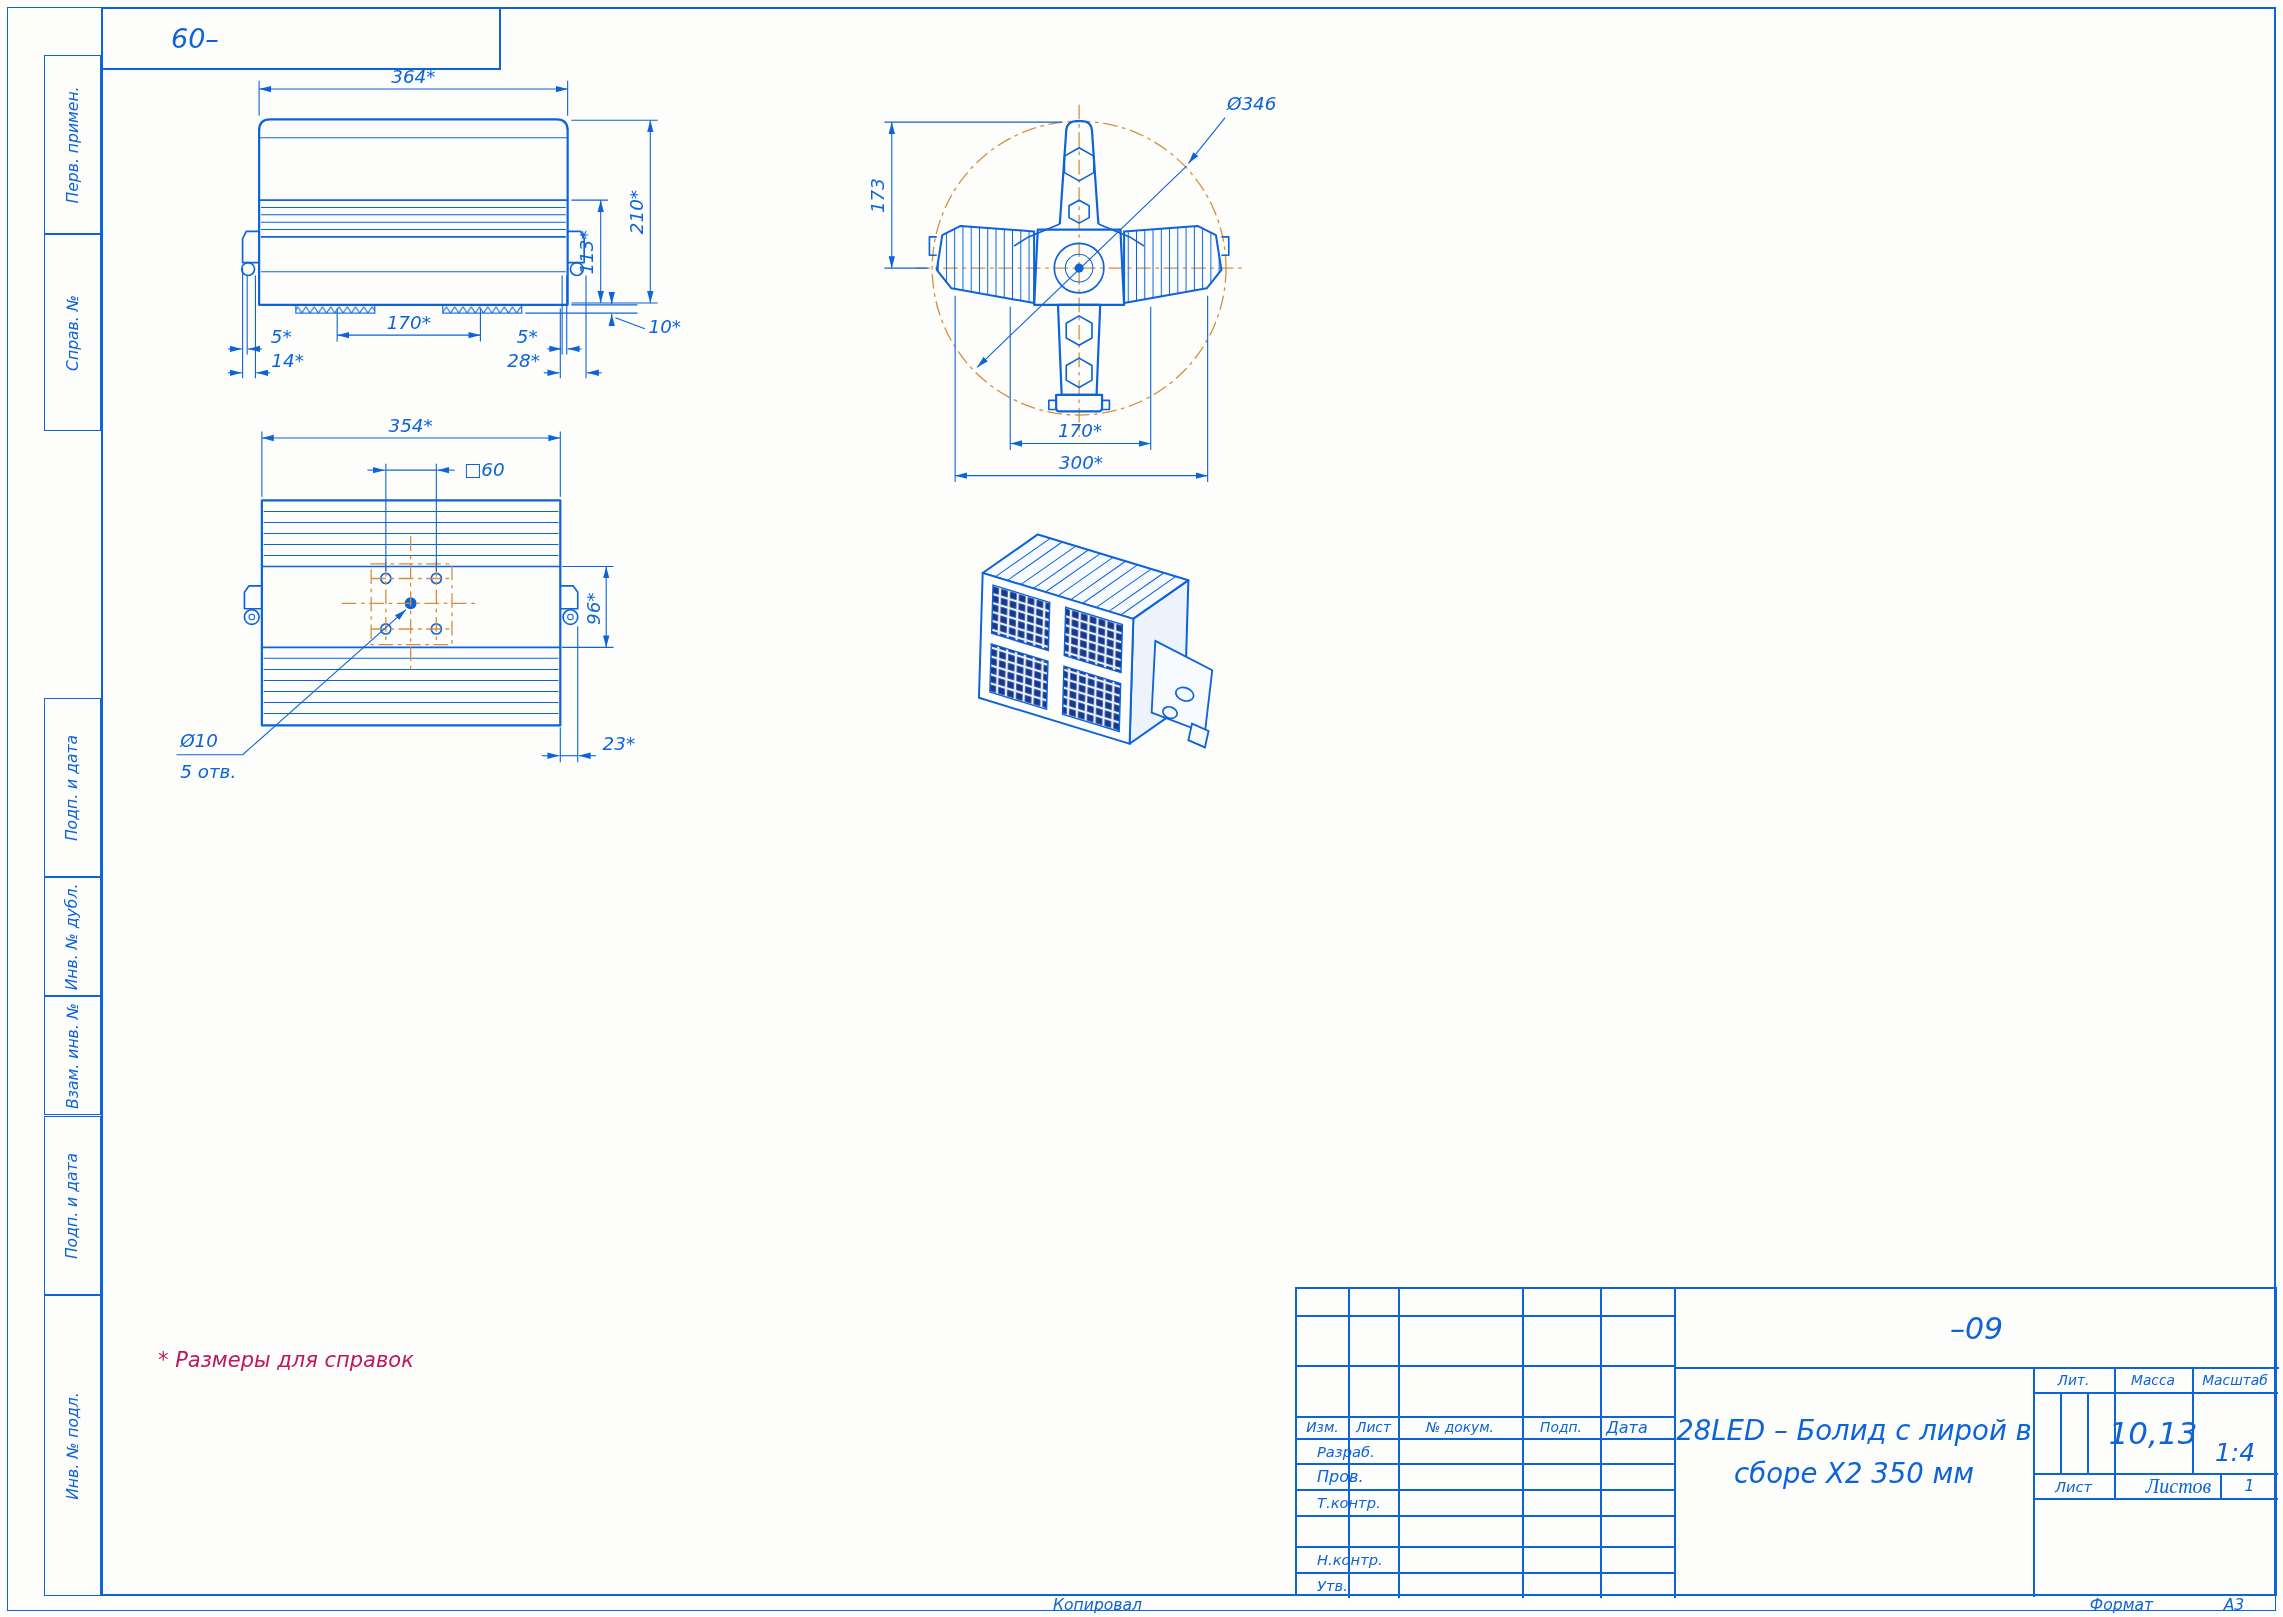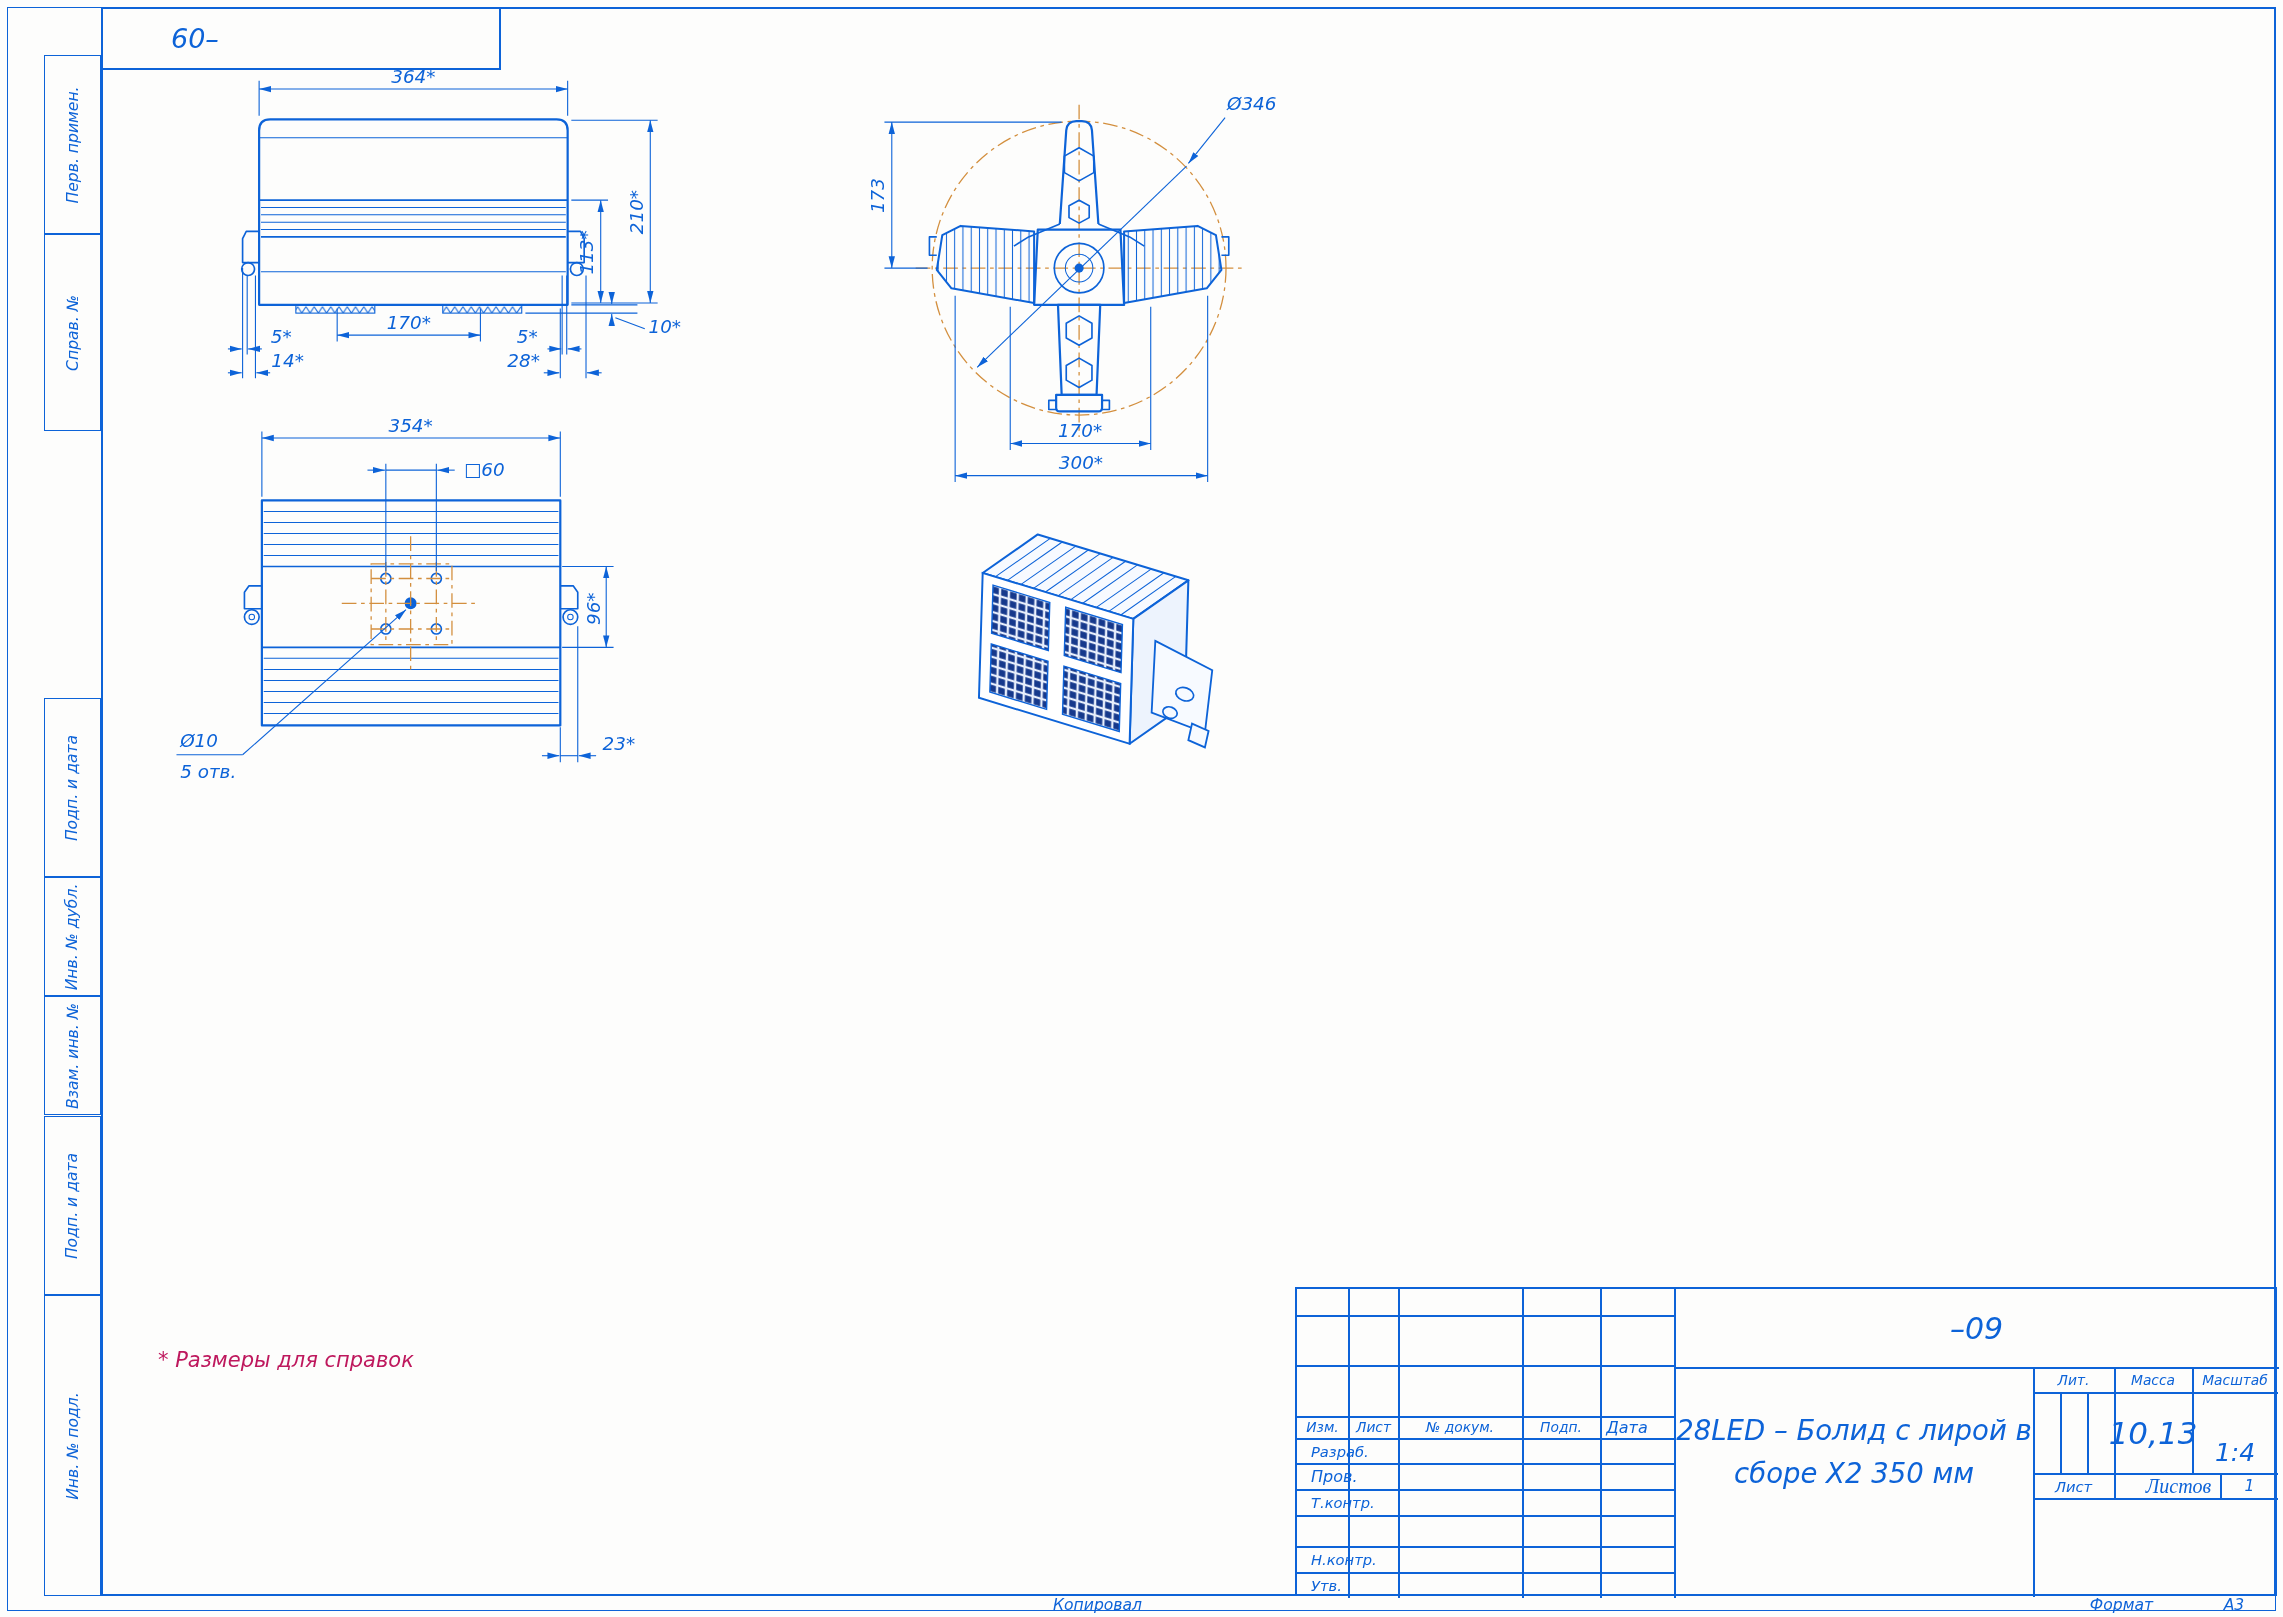--- a/index.html
+++ b/index.html
@@ -31,21 +31,21 @@
   .dt { font:italic 20px "DejaVu Sans", sans-serif; fill:#0d63d8; }
 
   
   .tb { position:absolute; left:1295px; top:1287px; width:982px; height:309px; border:2.4px solid #0d63d8;
         font-style:italic; color:#0d63d8; }
   .tb .vl { position:absolute; width:1.5px; background:#0d63d8; }
   .tb .vlt { position:absolute; width:2.2px; background:#0d63d8; }
   .tb .hl { position:absolute; height:1.5px; background:#0d63d8; }
   .tb .hlt { position:absolute; height:2.2px; background:#0d63d8; }
   .tb .c { position:absolute; display:flex; align-items:center; justify-content:center; font-size:15.6px; }
-  .tb .cl-left { justify-content:flex-start; padding-left:14px; }
+  .tb .cl-left { justify-content:flex-start; padding-left:20px; }
 
   .foot { position:absolute; top:1598px; height:14.7px; font-style:italic; font-size:15.6px; color:#0d63d8;
           display:flex; align-items:center; }
 </style>
 </head>
 <body>
 
 <div class="sheet">
 
   <div class="outer-border"></div>

